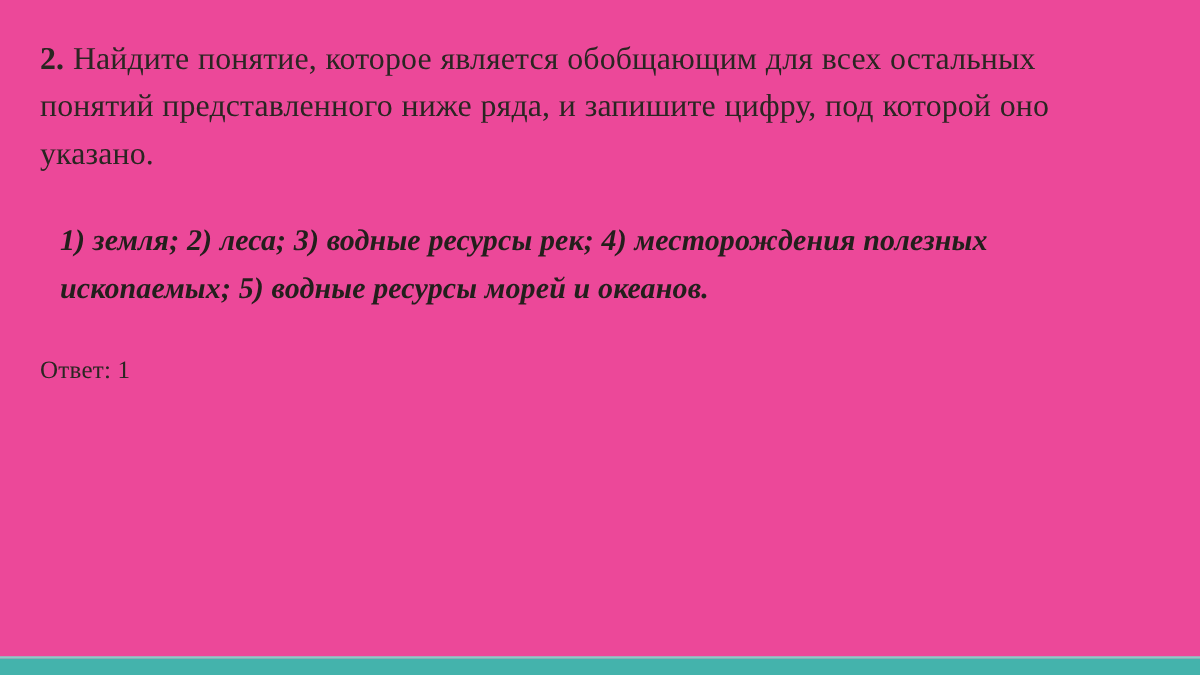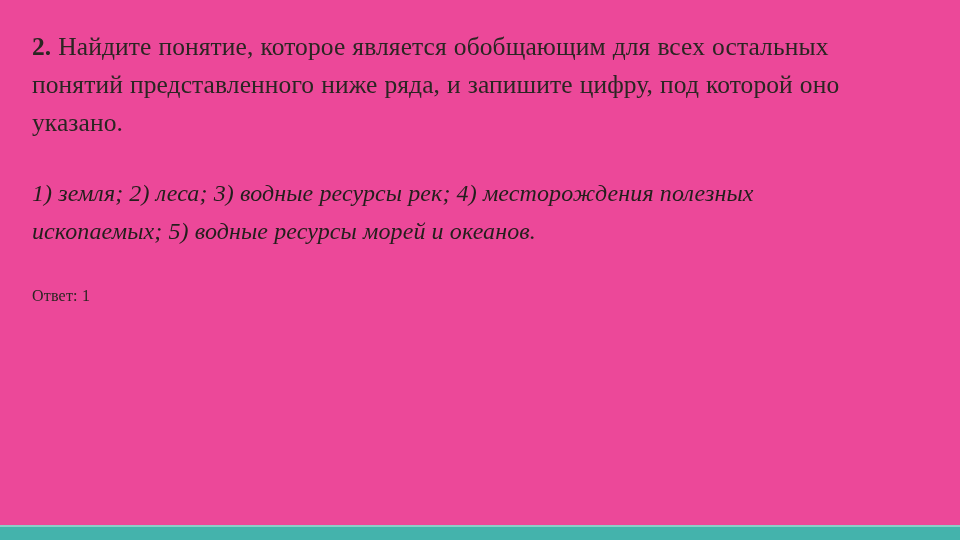--- a/index.html
+++ b/index.html
@@ -31,34 +31,34 @@
     line-height: 38px;
     letter-spacing: 0.1px;
     color: #2a2622;
     margin: 0;
     word-spacing: 0.5px;
   }
   .question-number {
     font-weight: bold;
   }
   .series-block {
-    margin: 0;
+    margin: 16px;
     margin-top: 32px;
     font-size: 24px;
     line-height: 38px;
-    font-weight: normal;
+    font-weight: bold;
     font-style: italic;
     color: #231f1c;
     letter-spacing: 0.1px;
     max-width: 790px;
   }
   .answer-block {
     margin: 0;
     margin-top: 30px;
-    font-size: 16px;
+    font-size: 20px;
     line-height: 32px;
     color: #2a2622;
     letter-spacing: 0.2px;
   }
   .footer-bar {
     position: absolute;
     left: 0;
     right: 0;
     bottom: 0;
     height: 13px;

